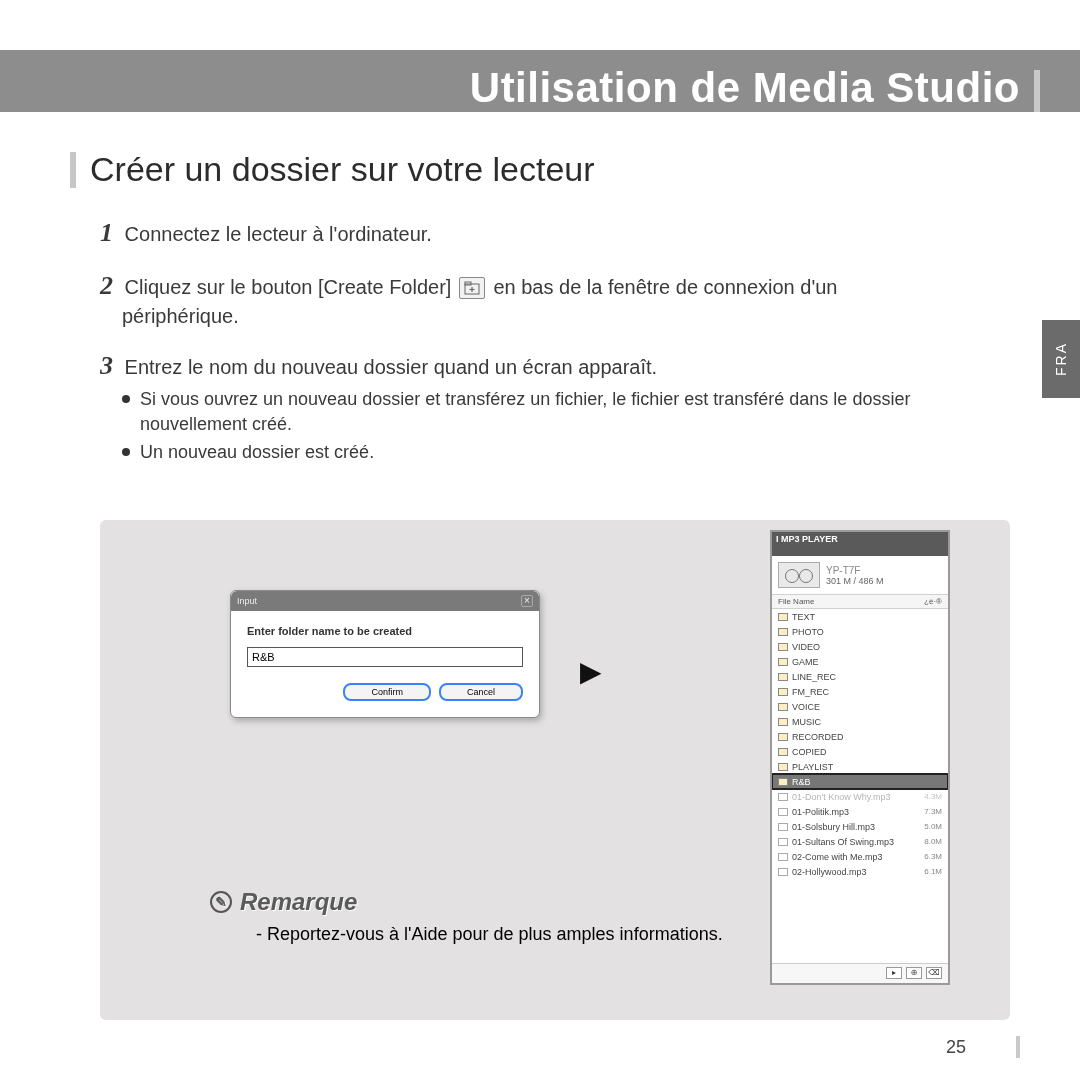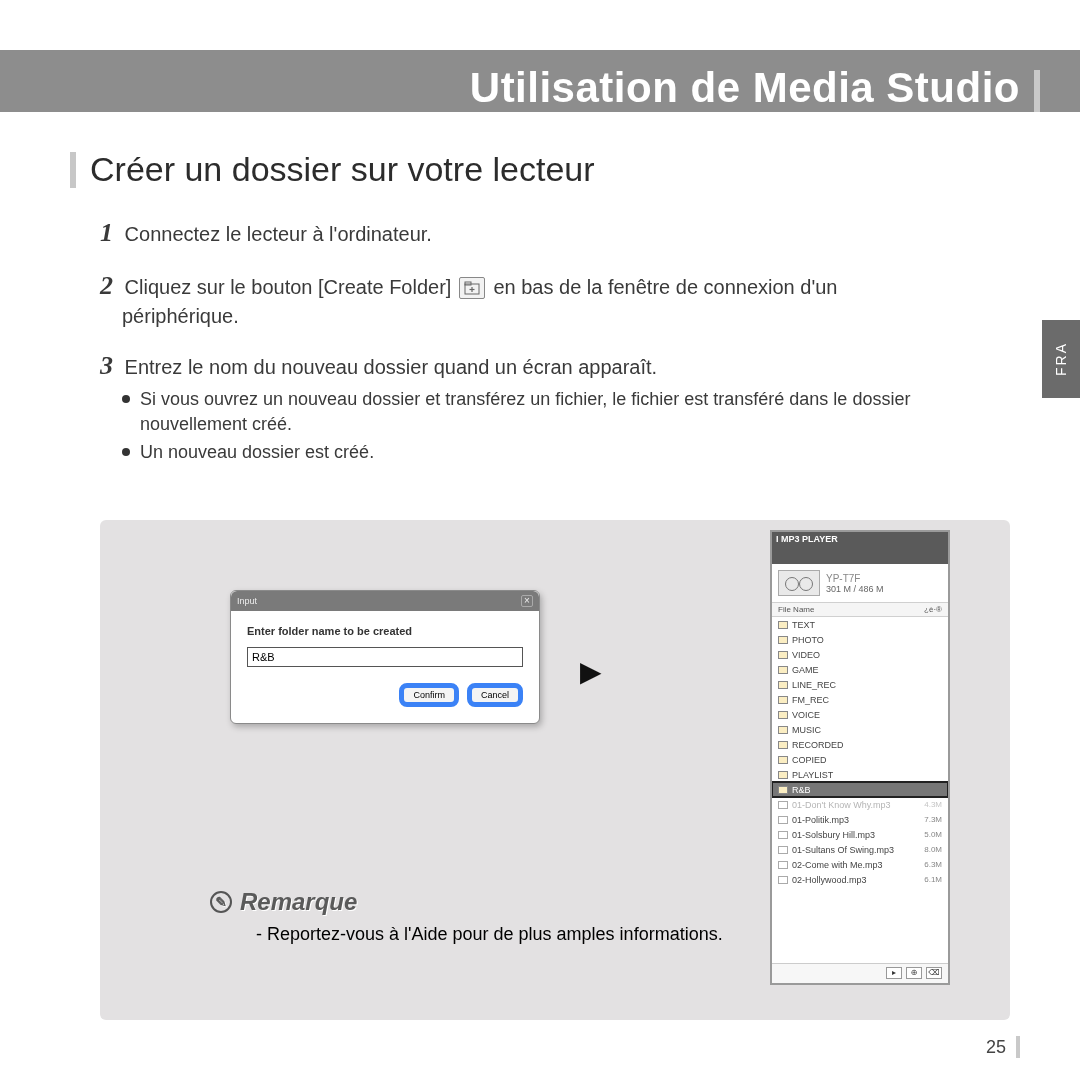--- a/index.html
+++ b/index.html
@@ -25,25 +25,25 @@
   .illus-box { position: absolute; top: 520px; left: 100px; right: 70px; bottom: 60px; background: #e3e1e2; border-radius: 6px; }
   
   .dialog { position: absolute; top: 70px; left: 130px; width: 310px; border: 1px solid #8a8a8a; border-radius: 6px; background: #fff; box-shadow: 2px 3px 6px rgba(0,0,0,.25); }
   .dialog .titlebar { height: 20px; background: #7a7a7a; border-radius: 6px 6px 0 0; display: flex; align-items: center; padding: 0 6px; }
   .dialog .titlebar .t { color: #eee; font-size: 9px; flex: 1; }
   .dialog .titlebar .x { color: #eee; font-size: 10px; border: 1px solid #aaa; width: 12px; height: 12px; line-height: 10px; text-align: center; border-radius: 2px; }
   .dialog .body { padding: 14px 16px 10px; }
   .dialog .lbl { font-size: 11px; font-weight: 700; color: #333; margin-bottom: 10px; }
   .dialog .field { width: 100%; height: 20px; border: 1px solid #555; padding: 2px 4px; font-size: 11px; font-family: inherit; }
   .dialog .btns { display: flex; justify-content: flex-end; gap: 8px; margin-top: 16px; margin-bottom: 6px; }
-  .dialog .btns button { font-size: 9px; padding: 2px 9px; border: 5px solid #3b82f6; background: #f4f4f4; border-radius: 8px; }
+  .dialog .btns button { font-size: 9px; padding: 2px 26px; border: 2px solid #3b82f6; background: #f4f4f4; border-radius: 8px; }
   .arrow { position: absolute; top: 135px; left: 480px; font-size: 28px; color: #111; }
   
   .device { position: absolute; top: 10px; right: 60px; width: 180px; height: 455px; border: 2px solid #9a9a9a; background: #fff; overflow: hidden; }
-  .device .dhead { height: 32px; background: #5a5a5a; color: #fff; font-size: 9px; font-weight: 700; padding: 2px 4px; }
+  .device .dhead { height: 24px; background: #5a5a5a; color: #fff; font-size: 9px; font-weight: 700; padding: 2px 4px; }
   .device .dinfo { display: flex; align-items: center; padding: 6px 6px; border-bottom: 1px solid #d0d0d0; }
   .device .thumb { width: 42px; height: 26px; border: 1px solid #aaa; background: #e9e9e9; margin-right: 6px; position: relative; }
   .device .thumb:before, .device .thumb:after { content: ""; position: absolute; width: 12px; height: 12px; border: 1px solid #777; border-radius: 50%; top: 6px; }
   .device .thumb:before { left: 6px; }
   .device .thumb:after { right: 6px; }
   .device .dmeta { font-size: 9px; color: #666; }
   .device .dmeta .dname { color: #888; font-size: 10px; }
   .device .colhead { display: flex; font-size: 8px; color: #555; border-bottom: 1px solid #d0d0d0; padding: 2px 6px; justify-content: space-between; background:#f5f5f5; }
   .device .flist { font-size: 9px; color: #444; }
   .device .flist .row { display: flex; align-items: center; height: 15px; padding: 0 6px; border-bottom: 0; }
@@ -53,21 +53,21 @@
   .device .flist .row .nm { flex: 1; white-space: nowrap; overflow: hidden; text-overflow: clip; }
   .device .flist .row .sz { font-size: 8px; color: #888; }
   .device .flist .row.faded { color:#b5b5b5; }
   .device .flist .row.faded .sz { color:#c5c5c5; }
   .device .dfoot { position:absolute; bottom:0; left:0; right:0; height:20px; border-top:1px solid #ccc; display:flex; justify-content:flex-end; gap:4px; padding:3px 6px; background:#f7f7f7;}
   .device .dfoot .fb { width:16px; height:12px; border:1px solid #999; background:#fff; font-size:8px; line-height:10px; text-align:center;}
   .remarque { position: absolute; left: 110px; bottom: 75px; color: #444; }
   .remarque .rtitle { font-size: 24px; font-style: italic; font-weight: 600; color: #5a5a5a; display: flex; align-items: center; text-shadow: 1px 1px 0 #fff; }
   .remarque .rtitle .pen { width: 22px; height: 22px; border: 2px solid #555; border-radius: 50%; display:inline-flex; align-items:center; justify-content:center; margin-right:8px; font-style:normal; font-size:14px; }
   .remarque .rtext { font-size: 18px; color: #000000; margin-top: 8px; padding-left: 56px; text-indent: -10px; }
-  .pagenum { position: absolute; bottom: 22px; right: 60px; font-size: 18px; color: #444; display:flex; align-items:center; }
+  .pagenum { position: absolute; bottom: 22px; right: 60px; font-size: 18px; color: #444; display:flex; align-items:center;gap:40px; }
   .pagenum .pbar { width:4px; height:22px; background:#c9c9c9; margin-left:10px; }
 </style>
 </head>
 <body>
 
 <div class="page">
 
   <div class="header-band">
     <h1>Utilisation de Media Studio</h1>
     <div class="bar"></div>

